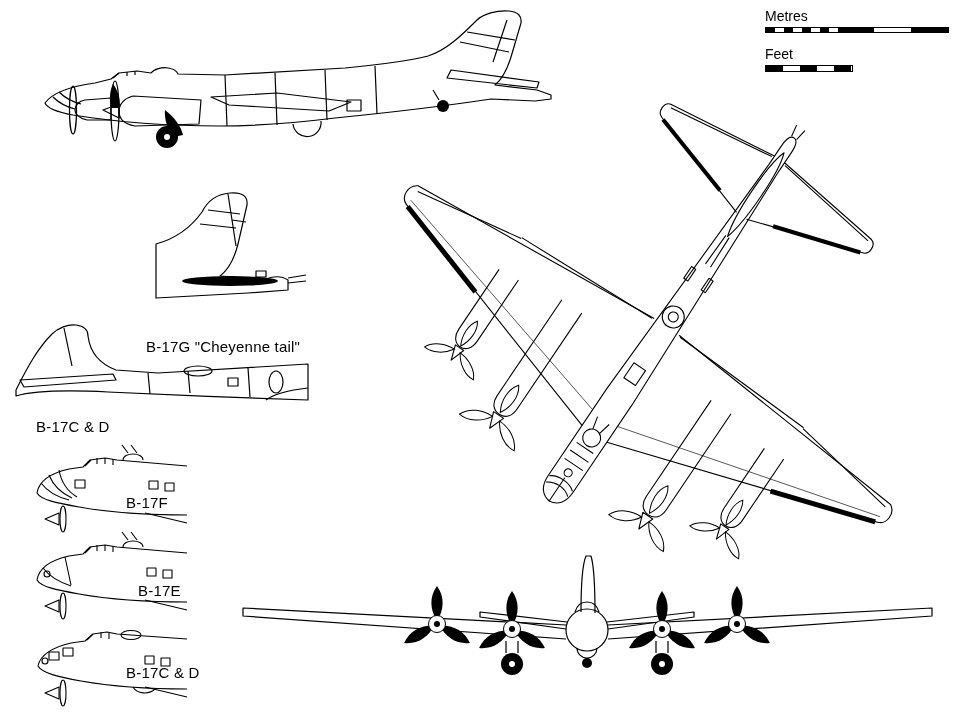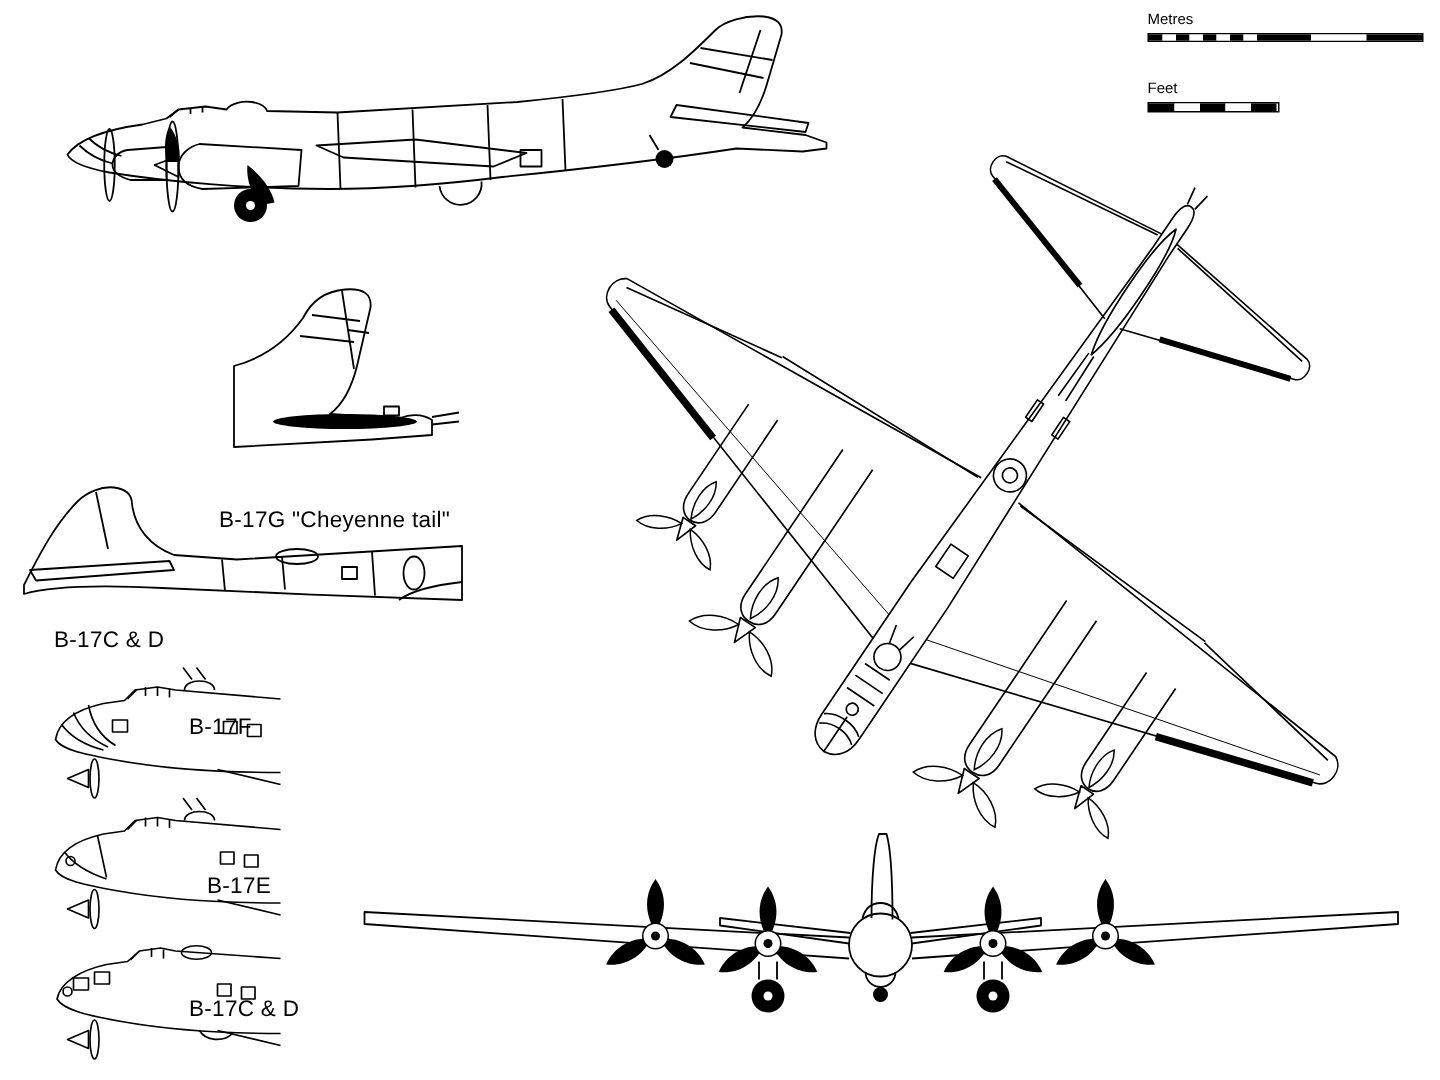--- a/index.html
+++ b/index.html
@@ -15,22 +15,22 @@
   .abs{position:absolute}
   .variant-label{
     position:absolute;
     font-size:15px;
     color:#000;
     white-space:nowrap;
     letter-spacing:.2px;
   }
   
   .scalebars{position:absolute;left:765px;top:8px;width:188px}
-  .scale-label{font-size:10px;margin-bottom:3px}
-  .scale-label.feet{margin-top:26px}
+  .scale-label{font-size:14px;margin-bottom:3px}
+  .scale-label.feet{margin-top:13px}
   .bar{display:flex;border:1px solid #000;background:#fff}
   .bar.metres{width:184px;height:6px}
   .bar.feet{width:88px;height:7px}
   .seg{height:100%}
   .seg.b{background:#000}
   .seg.w{background:#fff}
   .seg.s{width:9px}
   .seg.l{width:37px}
   .seg.f{width:17px}
   
@@ -139,21 +139,21 @@
     <path d="M98,17 C98,9 118,9 118,17"></path>
     <path d="M103,10 L97,2 M112,10 L106,2"></path>
     <rect x="124" y="38" width="9" height="8"></rect>
     <rect x="140" y="40" width="9" height="8"></rect>
     <rect x="50" y="37" width="10" height="8"></rect>
     <path d="M34,70 L20,76 L34,82 Z"></path>
     <ellipse cx="38" cy="76" rx="3" ry="13"></ellipse>
     <path d="M120,70 L162,80"></path>
   </g>
 </svg>
-<div class="variant-label" style="left:126px;top:476px">B-17F</div>
+<div class="variant-label" style="left:126px;top:494px">B-17F</div>
 
 <svg class="abs" style="left:25px;top:530px" width="165" height="88" viewBox="0 0 165 88">
   <g fill="none" stroke="#000" stroke-width="1.1" stroke-linejoin="round">
     <path d="M162,23 L92,17 L80,15 L65,17 L58,24 L44,26 C26,30 14,38 12,50
              C16,57 32,60 54,64 C82,69 120,72 162,72"></path>
     <path d="M18,38 C24,46 34,52 46,56 M40,27 L46,55"></path>
     <path d="M60,23 L66,17 M72,15 L72,21 M80,15 L80,21 M88,16 L88,22"></path>
     <path d="M98,17 C98,9 118,9 118,17"></path>
     <path d="M103,10 L97,2 M112,10 L106,2"></path>
     <rect x="122" y="38" width="9" height="8"></rect>

